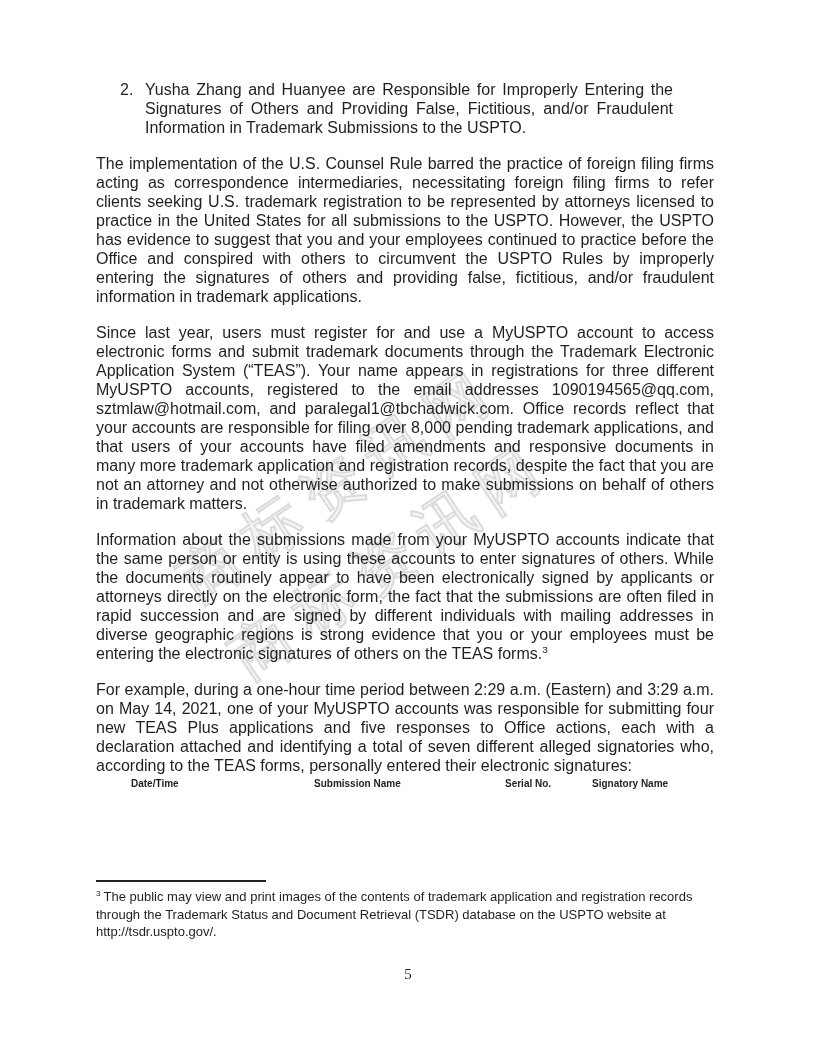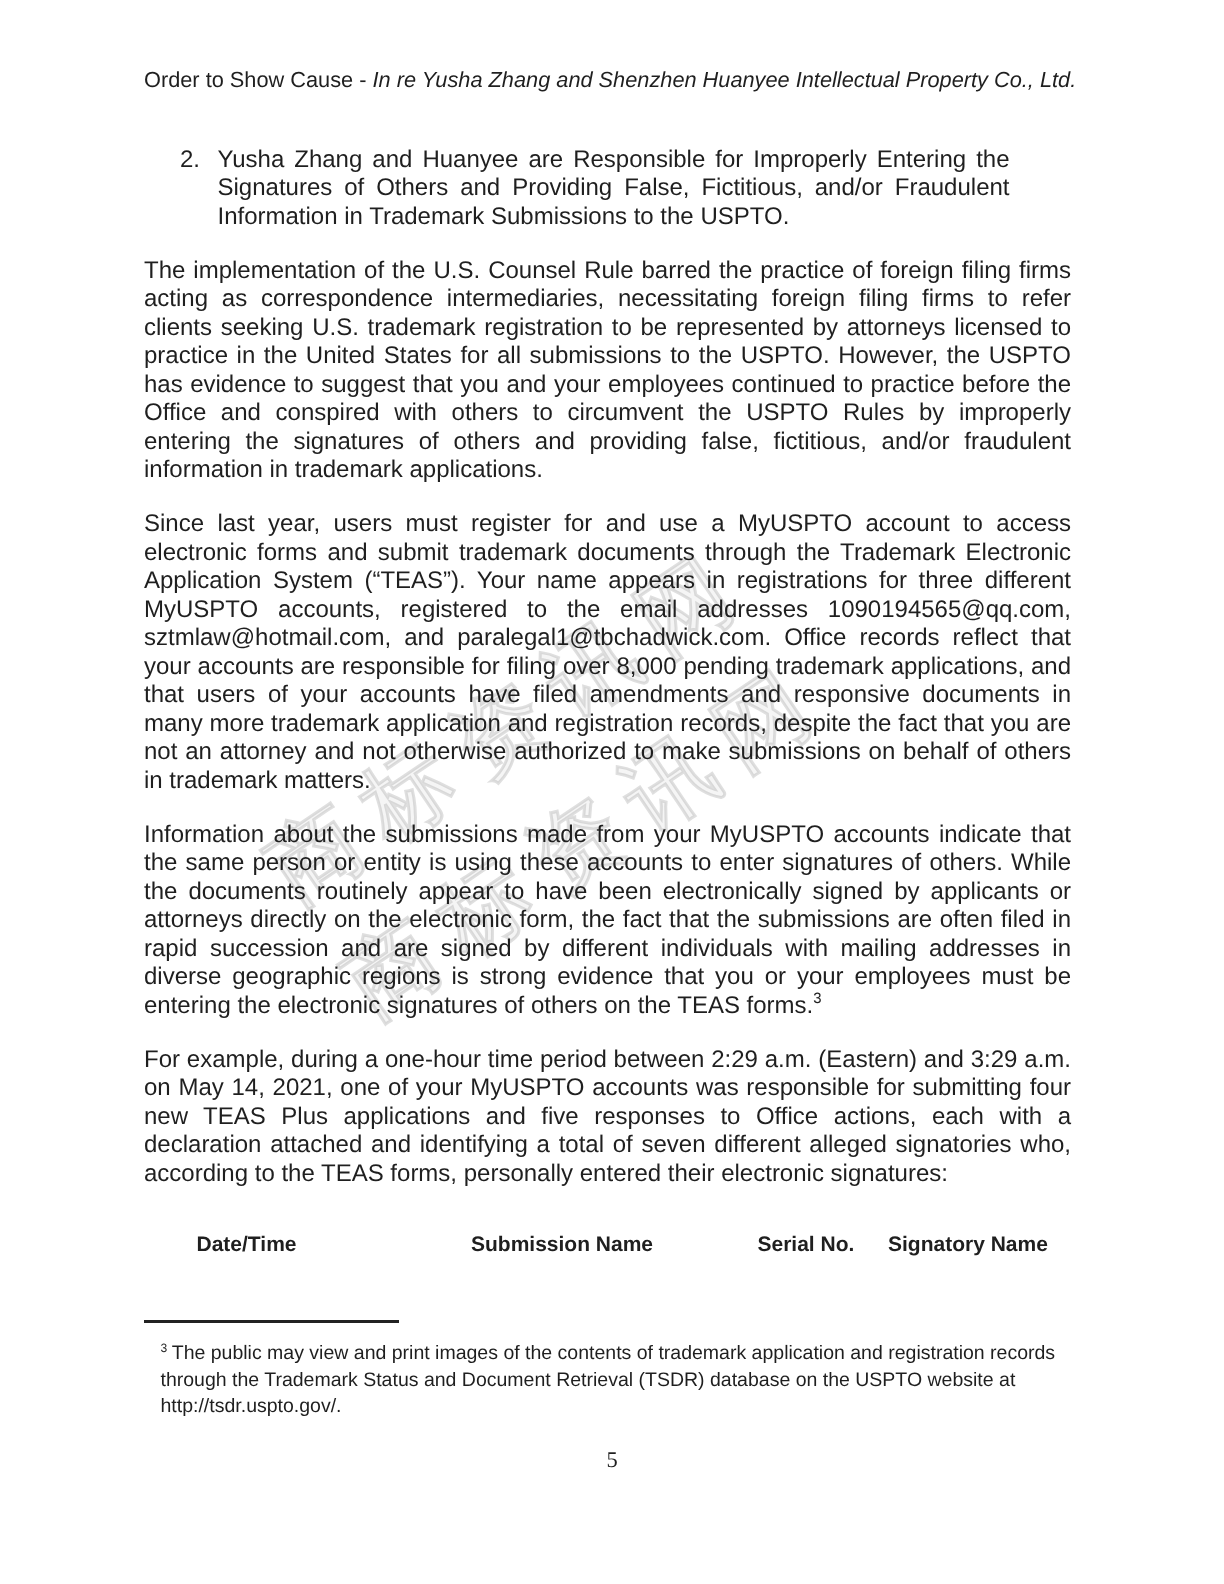--- a/index.html
+++ b/index.html
@@ -38,25 +38,25 @@
     line-height: 19px;
     text-align: justify;
     margin: 17px 6px 0 0;
   }
   p.body sup, .footnote sup {
     font-size: 0.62em;
     vertical-align: super;
     line-height: 0;
   }
   table.submissions {
-    margin: 29px 0 0 35px;
+    margin: 3px 0 0 35px;
     border-collapse: collapse;
     table-layout: fixed;
     width: 589px;
-    font-size: 14px;
+    font-size: 10px;
   }
   table.submissions th, table.submissions td {
     padding: 0;
     height: 20px;
     text-align: left;
     vertical-align: top;
     font-weight: normal;
     white-space: nowrap;
     overflow: hidden;
   }
@@ -72,21 +72,21 @@
     width: 624px;
   }
   .footnote-rule {
     width: 170px;
     border-top: 2px solid #222222;
     margin: 0 0 6px 0;
   }
   .footnote {
     font-size: 13px;
     line-height: 17.5px;
-    margin: 11px;
+    margin: 0;
     text-align: left;
   }
   .footnote sup { margin-right: 3px; }
   .page-number {
     position: absolute;
     top: 966px;
     left: 0;
     width: 816px;
     text-align: center;
     font-family: "Liberation Serif", serif;
@@ -113,21 +113,20 @@
 
 <div class="page">
 
   <div class="watermark" aria-hidden="true">
     <div>商标资讯网</div>
     <div>商标资讯网</div>
   </div>
 
   <div class="content">
 
-    <div class="doc-header"><span>Order to Show Cause - </span><em>In re Yusha Zhang and Shenzhen Huanyee Intellectual Property Co., Ltd.</em></div>
 
     <div class="section-heading">
       <span class="section-number">2.</span>
       <div class="section-heading-text">Yusha Zhang and Huanyee are Responsible for Improperly Entering the Signatures of Others and Providing False, Fictitious, and/or Fraudulent Information in Trademark Submissions to the USPTO.</div>
     </div>
 
     <p class="body">The implementation of the U.S. Counsel Rule barred the practice of foreign filing firms acting as correspondence intermediaries, necessitating foreign filing firms to refer clients seeking U.S. trademark registration to be represented by attorneys licensed to practice in the United States for all submissions to the USPTO. However, the USPTO has evidence to suggest that you and your employees continued to practice before the Office and conspired with others to circumvent the USPTO Rules by improperly entering the signatures of others and providing false, fictitious, and/or fraudulent information in trademark applications.</p>
 
     <p class="body">Since last year, users must register for and use a MyUSPTO account to access electronic forms and submit trademark documents through the Trademark Electronic Application System (“TEAS”). Your name appears in registrations for three different MyUSPTO accounts, registered to the email addresses 1090194565@qq.com, sztmlaw@hotmail.com, and paralegal1@tbchadwick.com. Office records reflect that your accounts are responsible for filing over 8,000 pending trademark applications, and that users of your accounts have filed amendments and responsive documents in many more trademark application and registration records, despite the fact that you are not an attorney and not otherwise authorized to make submissions on behalf of others in trademark matters.</p>
 

